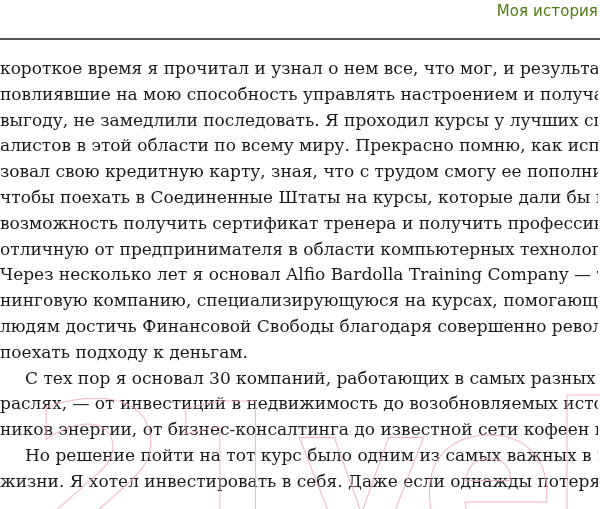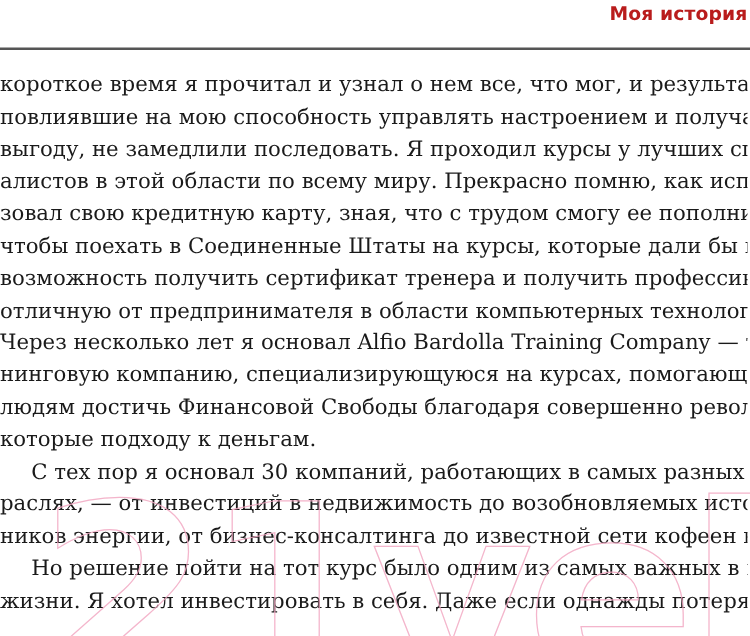--- a/index.html
+++ b/index.html
@@ -13,23 +13,23 @@
     position: relative;
     overflow: hidden;
   }
   .header {
     position: absolute;
     top: 0;
     right: 2px;
     height: 24px;
     line-height: 22px;
     font-family: "DejaVu Sans", sans-serif;
-    font-weight: bold;
+    font-weight: normal;
     font-size: 15px;
-    color: #b91c1c;
+    color: #4d7c0f;
     letter-spacing: 0.1px;
   }
   .rule {
     position: absolute;
     top: 38px;
     left: 0;
     width: 600px;
     height: 2px;
     background: #555555;
   }
@@ -85,21 +85,21 @@
     <span class="line">повлиявшие на мою способность управлять настроением и получать</span>
     <span class="line">выгоду, не замедлили последовать. Я проходил курсы у лучших специ-</span>
     <span class="line">алистов в этой области по всему миру. Прекрасно помню, как исполь-</span>
     <span class="line">зовал свою кредитную карту, зная, что с трудом смогу ее пополнить,</span>
     <span class="line">чтобы поехать в Соединенные Штаты на курсы, которые дали бы мне</span>
     <span class="line">возможность получить сертификат тренера и получить профессию,</span>
     <span class="line">отличную от предпринимателя в области компьютерных технологий.</span>
     <span class="line">Через несколько лет я основал Alfio Bardolla Training Company — тре-</span>
     <span class="line">нинговую компанию, специализирующуюся на курсах, помогающих</span>
     <span class="line">людям достичь Финансовой Свободы благодаря совершенно револю-</span>
-    <span class="line last">которые подходу к деньгам.</span>
+    <span class="line last">поехать подходу к деньгам.</span>
   </div>
 
   <div>
     <span class="line indent">С тех пор я основал 30 компаний, работающих в самых разных от-</span>
     <span class="line">раслях, — от инвестиций в недвижимость до возобновляемых источ-</span>
     <span class="line">ников энергии, от бизнес-консалтинга до известной сети кофеен в аме-</span>
   </div>
 
   <div>
     <span class="line indent">Но решение пойти на тот курс было одним из самых важных в моей</span>

